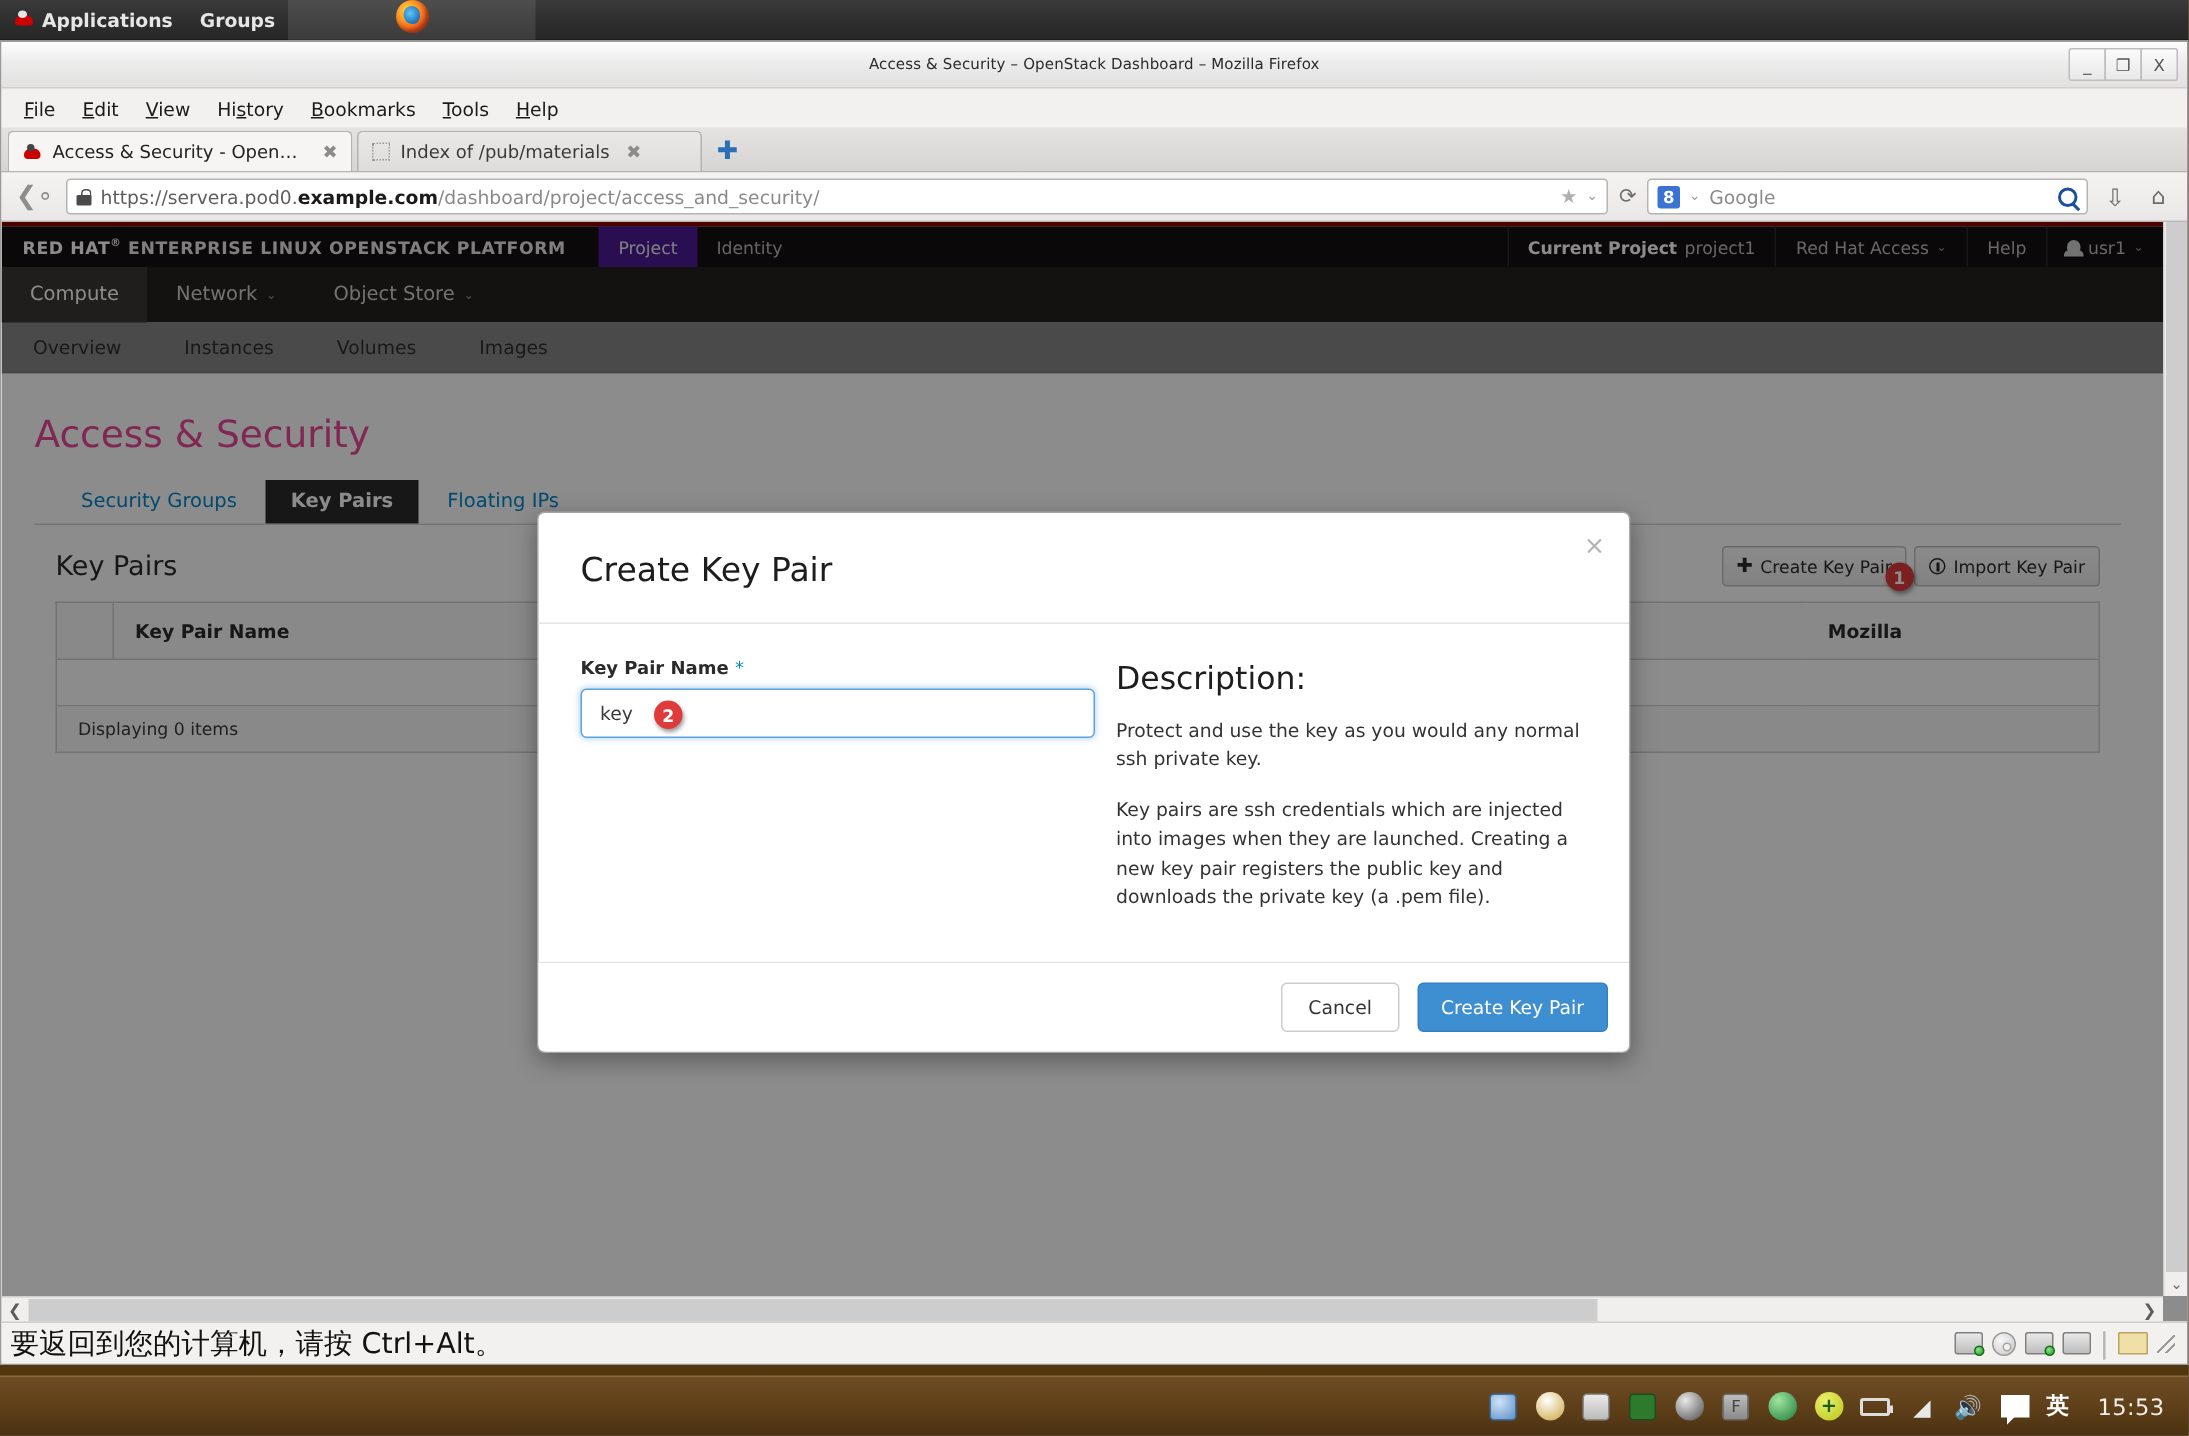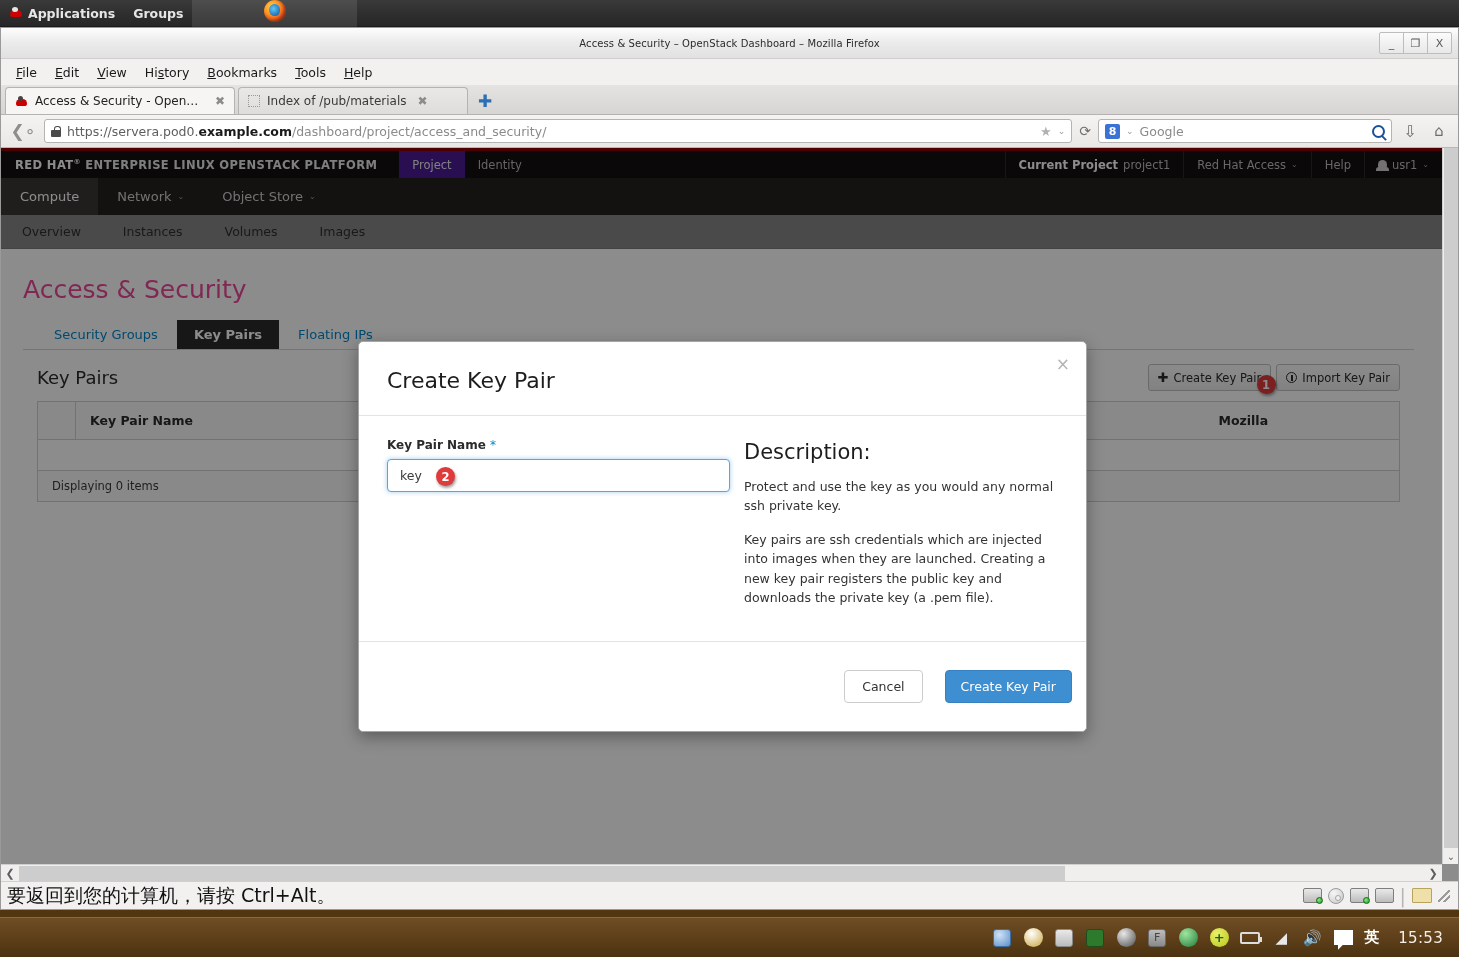--- a/index.html
+++ b/index.html
@@ -207,21 +207,21 @@
   .flabel { font-size:12px; font-weight:bold; color:#2b2b2b; margin-bottom:7px;}
   .flabel .req { color:#0088cc; font-weight:normal;}
   .finput {
     width:343px; height:33px; border:1px solid #5ba4dd; border-radius:4px; background:#fff;
     box-shadow: 0 0 5px rgba(90,164,221,0.55); font-size:12.5px; color:#3a3a3a;
     padding: 0 12px; display:flex; align-items:center; position:relative;
   }
   .desc-col { flex:1; padding-top:2px;}
   .desc-h { font-size:21px; font-weight:normal; color:#1d1d1d; margin-bottom:13px;}
   .desc-p { font-size:12.5px; color:#333; line-height:1.55; margin-bottom:14px;}
-  .modal-foot { border-top:1px solid #e3e3e3; padding:28px 14px; display:flex; justify-content:flex-end; gap:22px;
+  .modal-foot { border-top:1px solid #e3e3e3; padding:13px 14px; display:flex; justify-content:flex-end; gap:12px;
                 background:#fff; border-radius:0 0 5px 5px;}
   .btn-cancel { background:#fff; border:1px solid #ccc; border-radius:4px; padding:8px 17px; font-size:12.5px; color:#333;}
   .btn-primary { background:#3e8fd1; border:1px solid #3581c2; border-radius:4px; padding:8px 15px; font-size:12.5px; color:#fff;}
 
   
   .badge {
     width:19px; height:19px; border-radius:50%; background:#e03b3b; color:#fff; font-size:11.5px; font-weight:bold;
     display:flex; align-items:center; justify-content:center; box-shadow: 1px 2px 3px rgba(0,0,0,0.4);
   }
   .badge-1 { position:absolute; left:109px; top:11px; z-index:5;}

